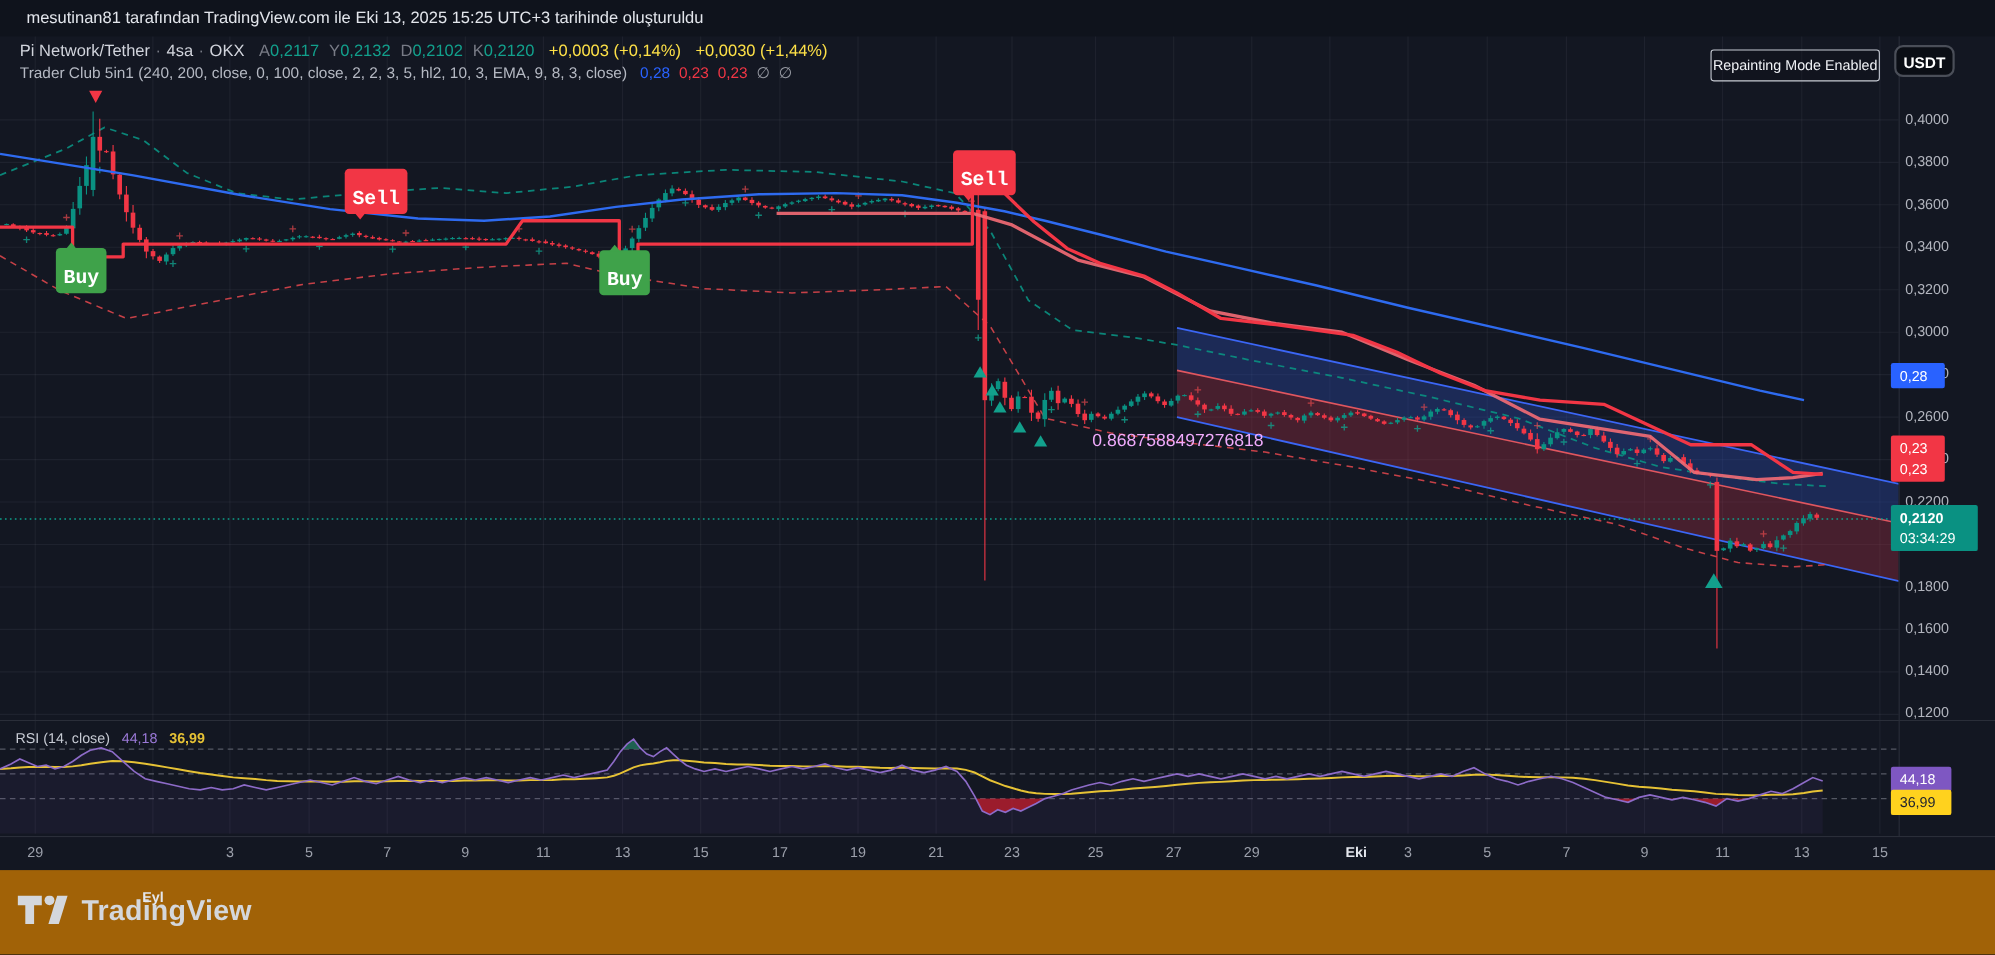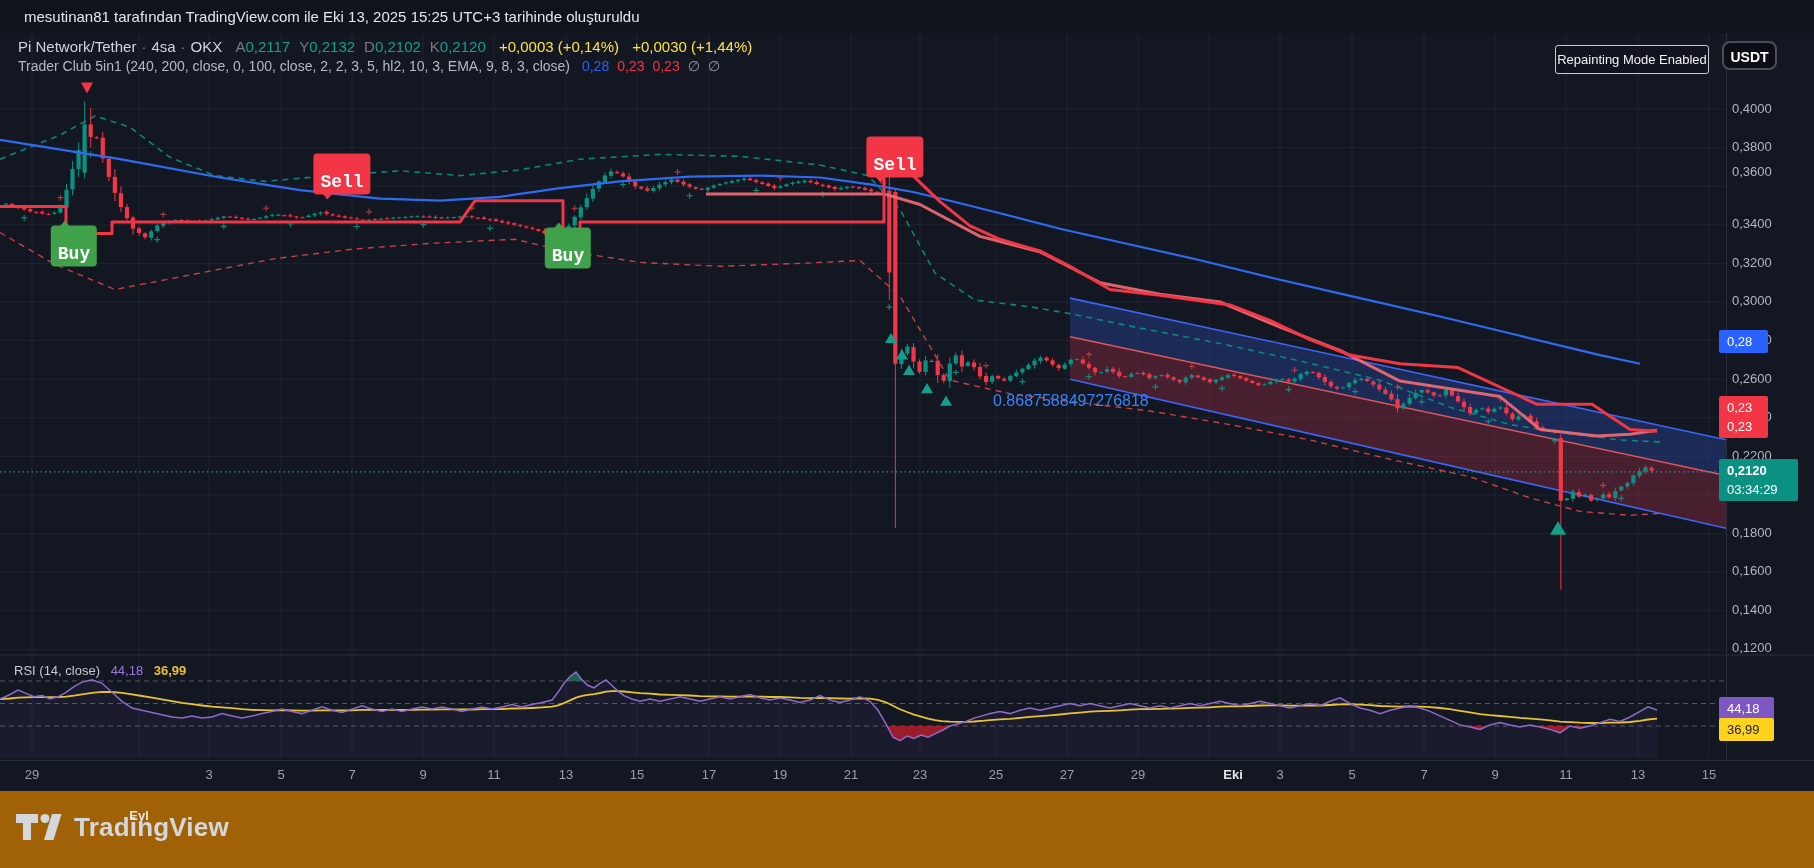--- a/index.html
+++ b/index.html
@@ -40,21 +40,21 @@
   .t-tick.strong{color:#e4e7ed;font-weight:700;}
   
   .lbl{position:absolute;transform:translate(-50%,-50%);padding:18px 7px 3px;border-radius:4px;
        font-size:18px;font-weight:700;color:#fff;z-index:6;font-family:Liberation Mono, monospace;}
   .lbl.buy{background:#3fa24a;}
   .lbl.sell{background:#f23645;}
   .lbl.buy:before{content:"";position:absolute;left:9px;top:-5px;border:5px solid transparent;
                   border-bottom:6px solid #3fa24a;border-top:none;}
   .lbl.sell:after{content:"";position:absolute;left:9px;bottom:-5px;border:5px solid transparent;
                   border-top:6px solid #f23645;border-bottom:none;}
-  .trend-value{position:absolute;left:993px;top:392px;color:#3b82f6;font-size:16px;z-index:6;}
+  .trend-value{position:absolute;left:993px;top:392px;color:#f0abfc;font-size:16px;z-index:6;}
   
   .footer{position:absolute;left:0;top:790px;width:100%;height:78px;background:#a16207;}
   .tv-logo{position:absolute;left:16px;top:22px;display:flex;align-items:center;}
   .tv-logo svg{display:block;}
   .tv-logo .word{color:#d4d7dc;font-size:26px;font-weight:700;margin-left:12px;letter-spacing:0.2px;}
 </style>
 </head>
 <body>
 
 <div class="screen">
@@ -759,21 +759,21 @@
     <span class="v2">36,99</span>
   </div>
 
   <div class="btn-repaint"><span>Repainting Mode Enabled</span></div>
   <div class="btn-usdt"><span>USDT</span></div>
 
   <div class="axis-sep"></div>
   <div id="price-axis">
       <div class="pa-label" style="top: 101px;">0,4000</div>
       <div class="pa-label" style="top: 139px;">0,3800</div>
-      <div class="pa-label" style="top: 164px;">0,3600</div>
+      <div class="pa-label" style="top: 178px;">0,3600</div>
       <div class="pa-label" style="top: 216px;">0,3400</div>
       <div class="pa-label" style="top: 255px;">0,3200</div>
       <div class="pa-label" style="top: 293px;">0,3000</div>
       <div class="pa-label" style="top: 332px;">0,2800</div>
       <div class="pa-label" style="top: 371px;">0,2600</div>
       <div class="pa-label" style="top: 409px;">0,2400</div>
       <div class="pa-label" style="top: 448px;">0,2200</div>
       <div class="pa-label" style="top: 486px;">0,2000</div>
       <div class="pa-label" style="top: 525px;">0,1800</div>
       <div class="pa-label" style="top: 563px;">0,1600</div>

